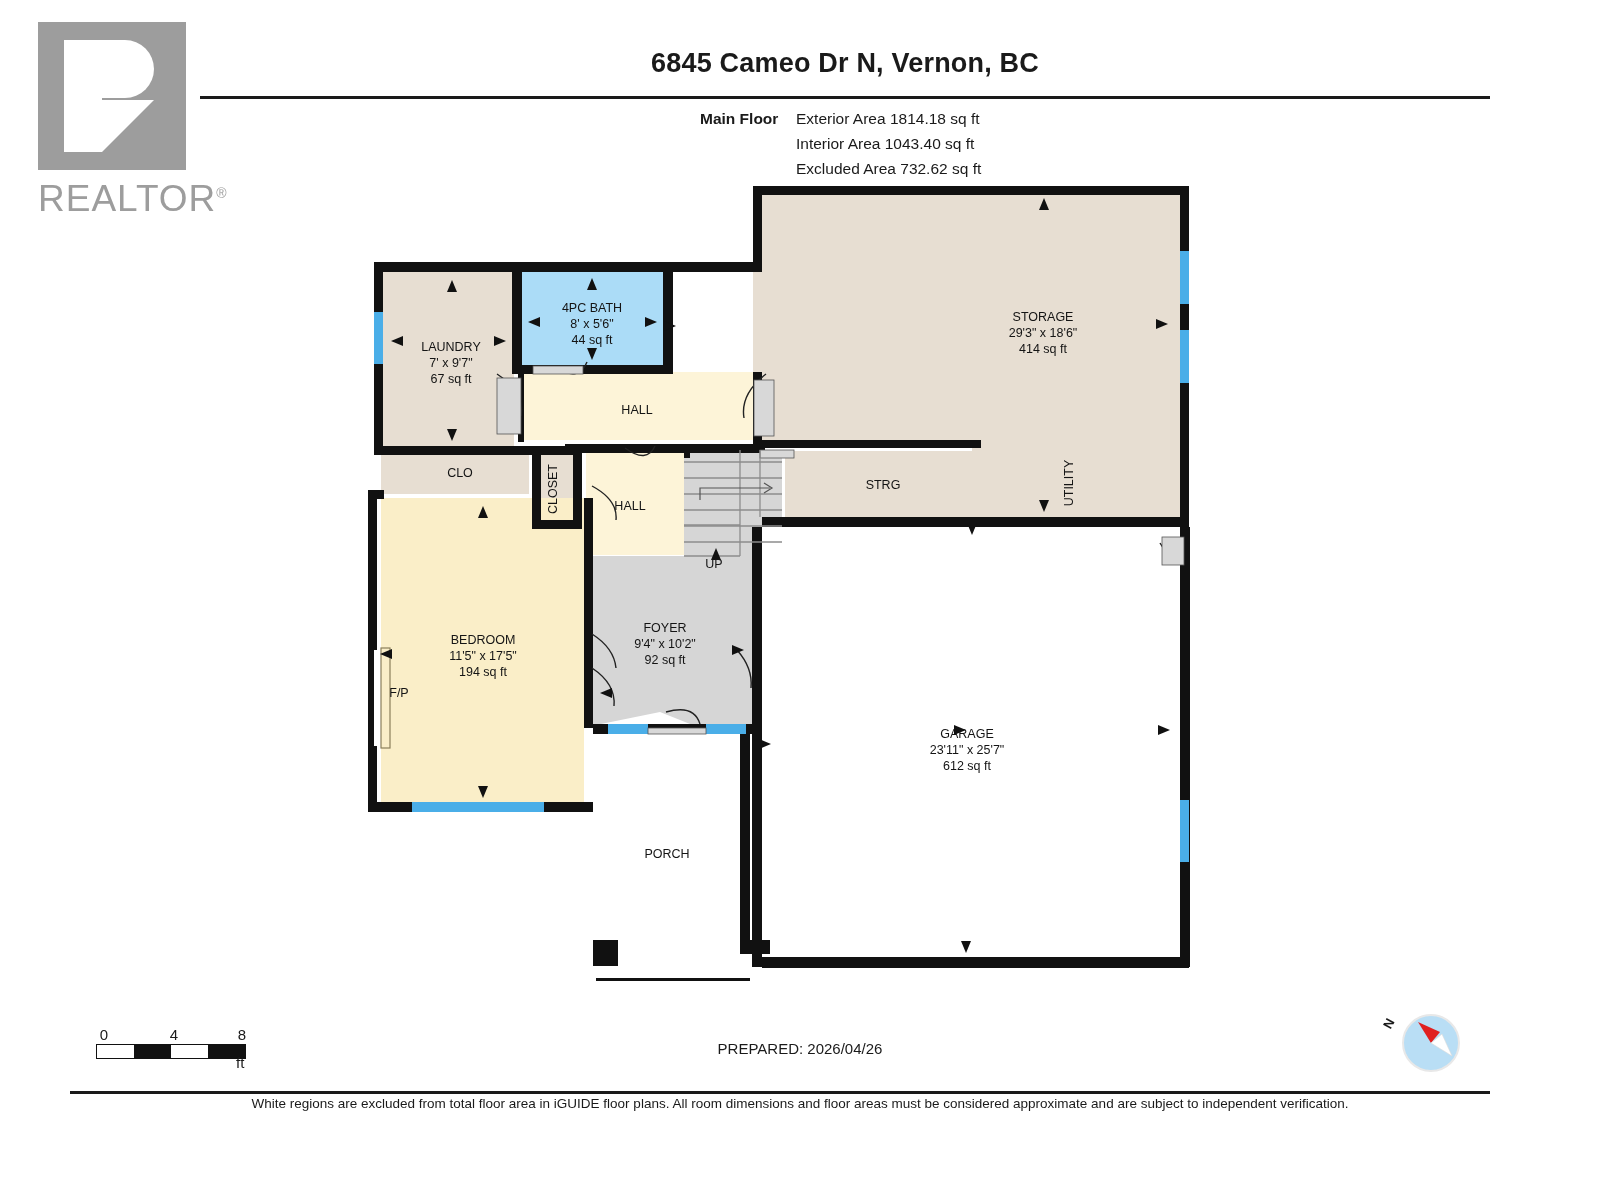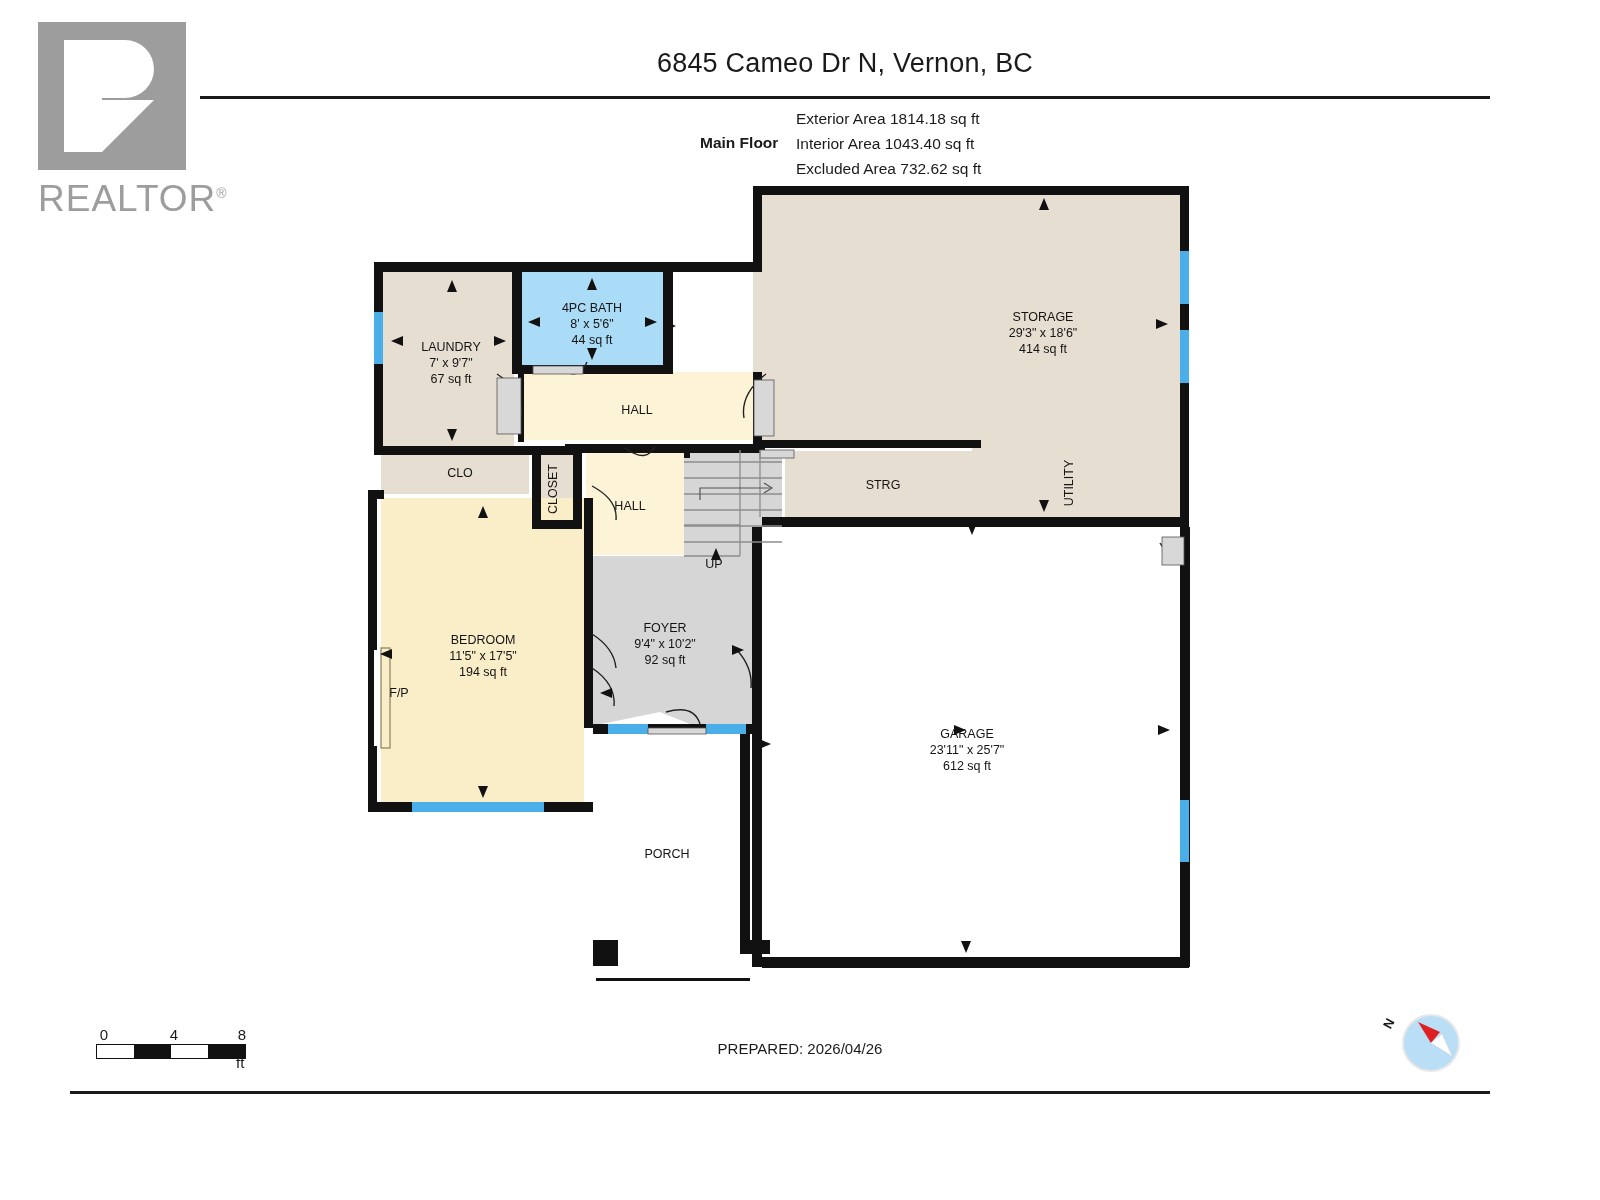--- a/index.html
+++ b/index.html
@@ -17,27 +17,27 @@
   .logo-wrap{position:absolute;left:38px;top:22px;width:160px;}
   .logo-sq{width:148px;height:148px;background:#9d9d9d;position:relative;}
   .logo-r-stem{position:absolute;left:26px;top:18px;width:38px;height:112px;background:#fff;}
   .logo-r-bowl{position:absolute;left:64px;top:18px;width:52px;height:58px;background:#fff;border-radius:0 29px 29px 0;}
   .logo-r-leg{position:absolute;left:64px;top:78px;width:0;height:0;border-left:52px solid #fff;border-bottom:52px solid transparent;}
   .logo-word{font-family:"Liberation Sans",sans-serif;color:#9d9d9d;font-size:37px;letter-spacing:1px;margin-top:10px;line-height:1;}
   .logo-word sup{font-size:14px;vertical-align:super;}
 
   .title{
     position:absolute;left:200px;top:48px;width:1290px;
-    text-align:center;font-size:27px;font-weight:normal;letter-spacing:.2px;
+    text-align:center;font-size:27px;font-weight:bold;letter-spacing:.2px;
   }
   .title-rule{position:absolute;left:200px;top:96px;width:1290px;height:3px;background:#1a1a1a;}
 
   .summary{position:absolute;left:700px;top:106px;font-size:15.5px;line-height:25px;}
   .summary-row{display:flex;}
-  .summary-label{width:96px;font-weight:bold;margin-top:24px;}
+  .summary-label{width:96px;font-weight:bold;}
   .summary-vals{display:flex;flex-direction:column;}
 
   
   .plan{position:absolute;left:0;top:0;width:1600px;height:1200px;}
   .plan svg{position:absolute;left:0;top:0;}
 
   
   .scale{position:absolute;left:96px;top:1026px;width:160px;}
   .scale-nums{position:relative;height:18px;font-size:15px;}
   .scale-nums span{position:absolute;transform:translateX(-50%);}
@@ -318,14 +318,15 @@
   <div class="compass">
     <svg width="62" height="62" viewBox="0 0 62 62" xmlns="http://www.w3.org/2000/svg">
       <circle cx="31" cy="31" r="28" fill="#b9def5" stroke="#e8e8e8" stroke-width="2"></circle>
       <polygon points="31,31 18,10 40,20" fill="#e02020"></polygon>
       <polygon points="31,31 52,44 42,22" fill="#ffffff" stroke="#dadada" stroke-width="0.6"></polygon>
     </svg>
     <div class="n">N</div>
   </div>
 
   <div class="foot-rule"></div>
+  <div class="disclaimer">White regions are excluded from total floor area in iGUIDE floor plans. All room dimensions and floor areas must be considered approximate and are subject to independent verification.</div>
 
 </div>
 
 </body></html>

